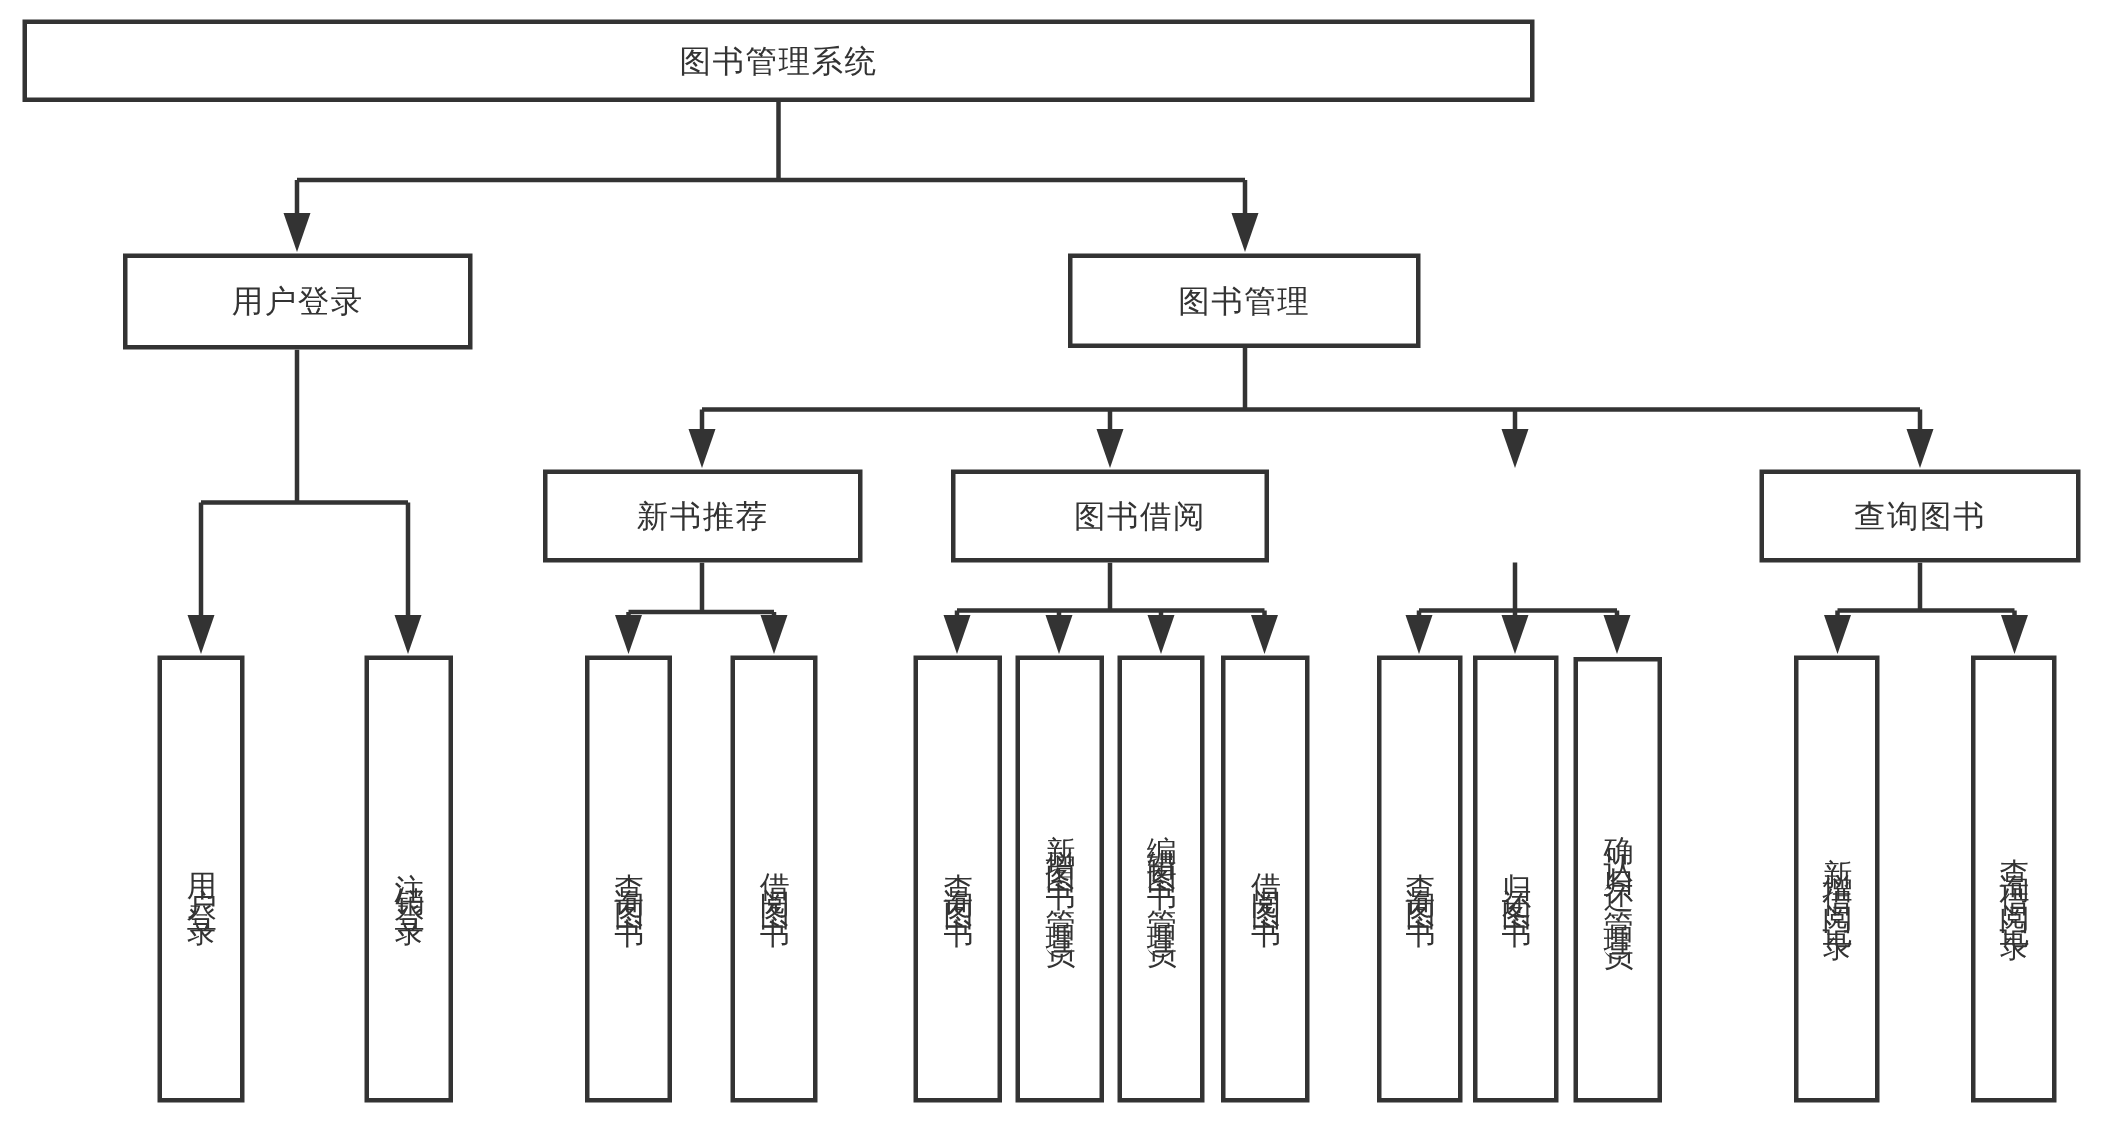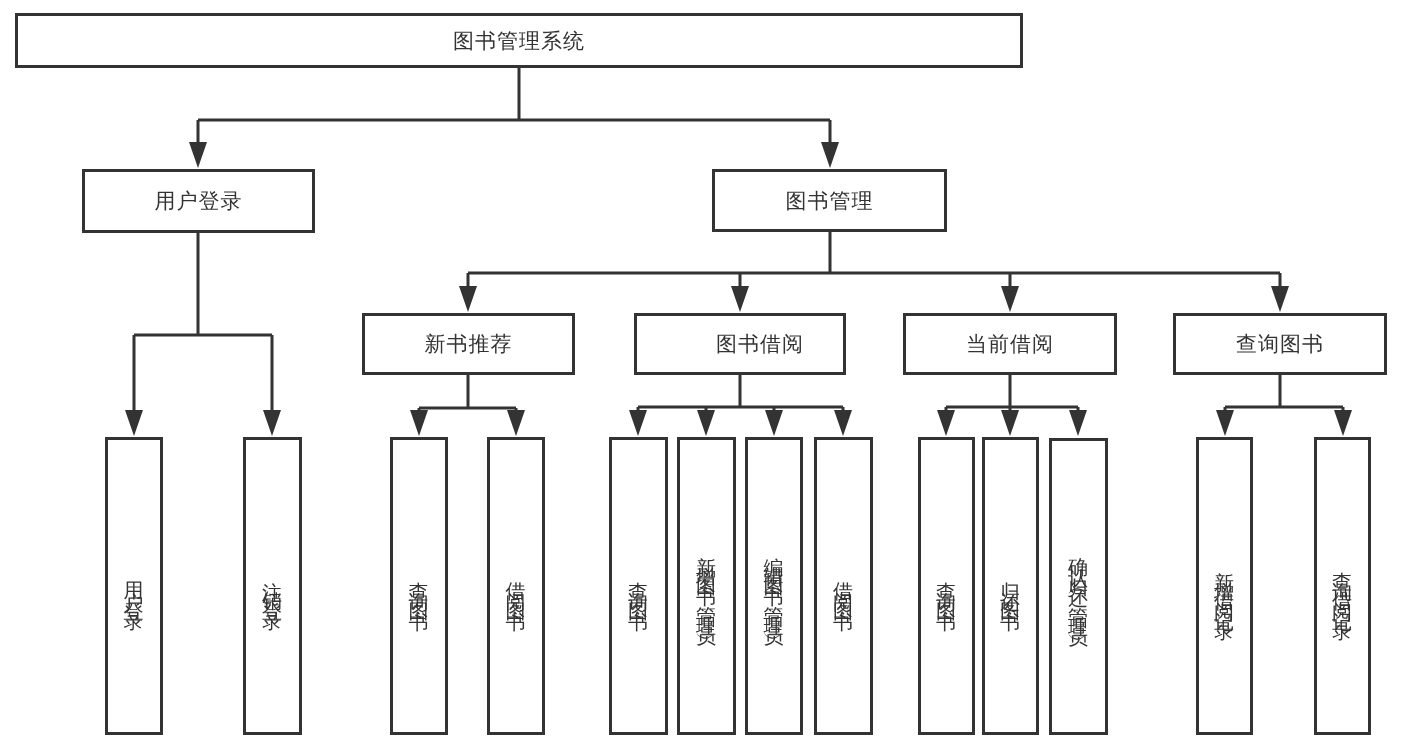--- a/index.html
+++ b/index.html
@@ -99,21 +99,20 @@
     </g>
   </svg>
 
   <div class="node" style="left:15px; top:13px; width:1008px; height:55px;">图书管理系统</div>
 
   <div class="node" style="left:82px; top:169px; width:233px; height:64px;">用户登录</div>
   <div class="node" style="left:362px; top:313px; width:213px; height:62px;">新书推荐</div>
 
   <div class="node" style="left:712px; top:169px; width:235px; height:63px;">图书管理</div>
   <div class="node" style="left:634px; top:313px; width:212px; height:62px;padding-left:40px;">图书借阅</div>
-  <div class="node" style="left:903px; top:313px; width:214px; height:62px;">当前借阅</div>
   <div class="node" style="left:1173px; top:313px; width:214px; height:62px;">查询图书</div>
 
   <div class="node leaf" style="left:105px; top:437px; width:58px; height:298px;">用户登录</div>
   <div class="node leaf" style="left:243px; top:437px; width:59px; height:298px;">注销登录</div>
 
   <div class="node leaf" style="left:390px; top:437px; width:58px; height:298px;">查询图书</div>
   <div class="node leaf" style="left:487px; top:437px; width:58px; height:298px;">借阅图书</div>
 
   <div class="node leaf" style="left:609px; top:437px; width:59px; height:298px;">查询图书</div>
   <div class="node leaf" style="left:677px; top:437px; width:59px; height:298px;">新增图书（管理员）</div>

